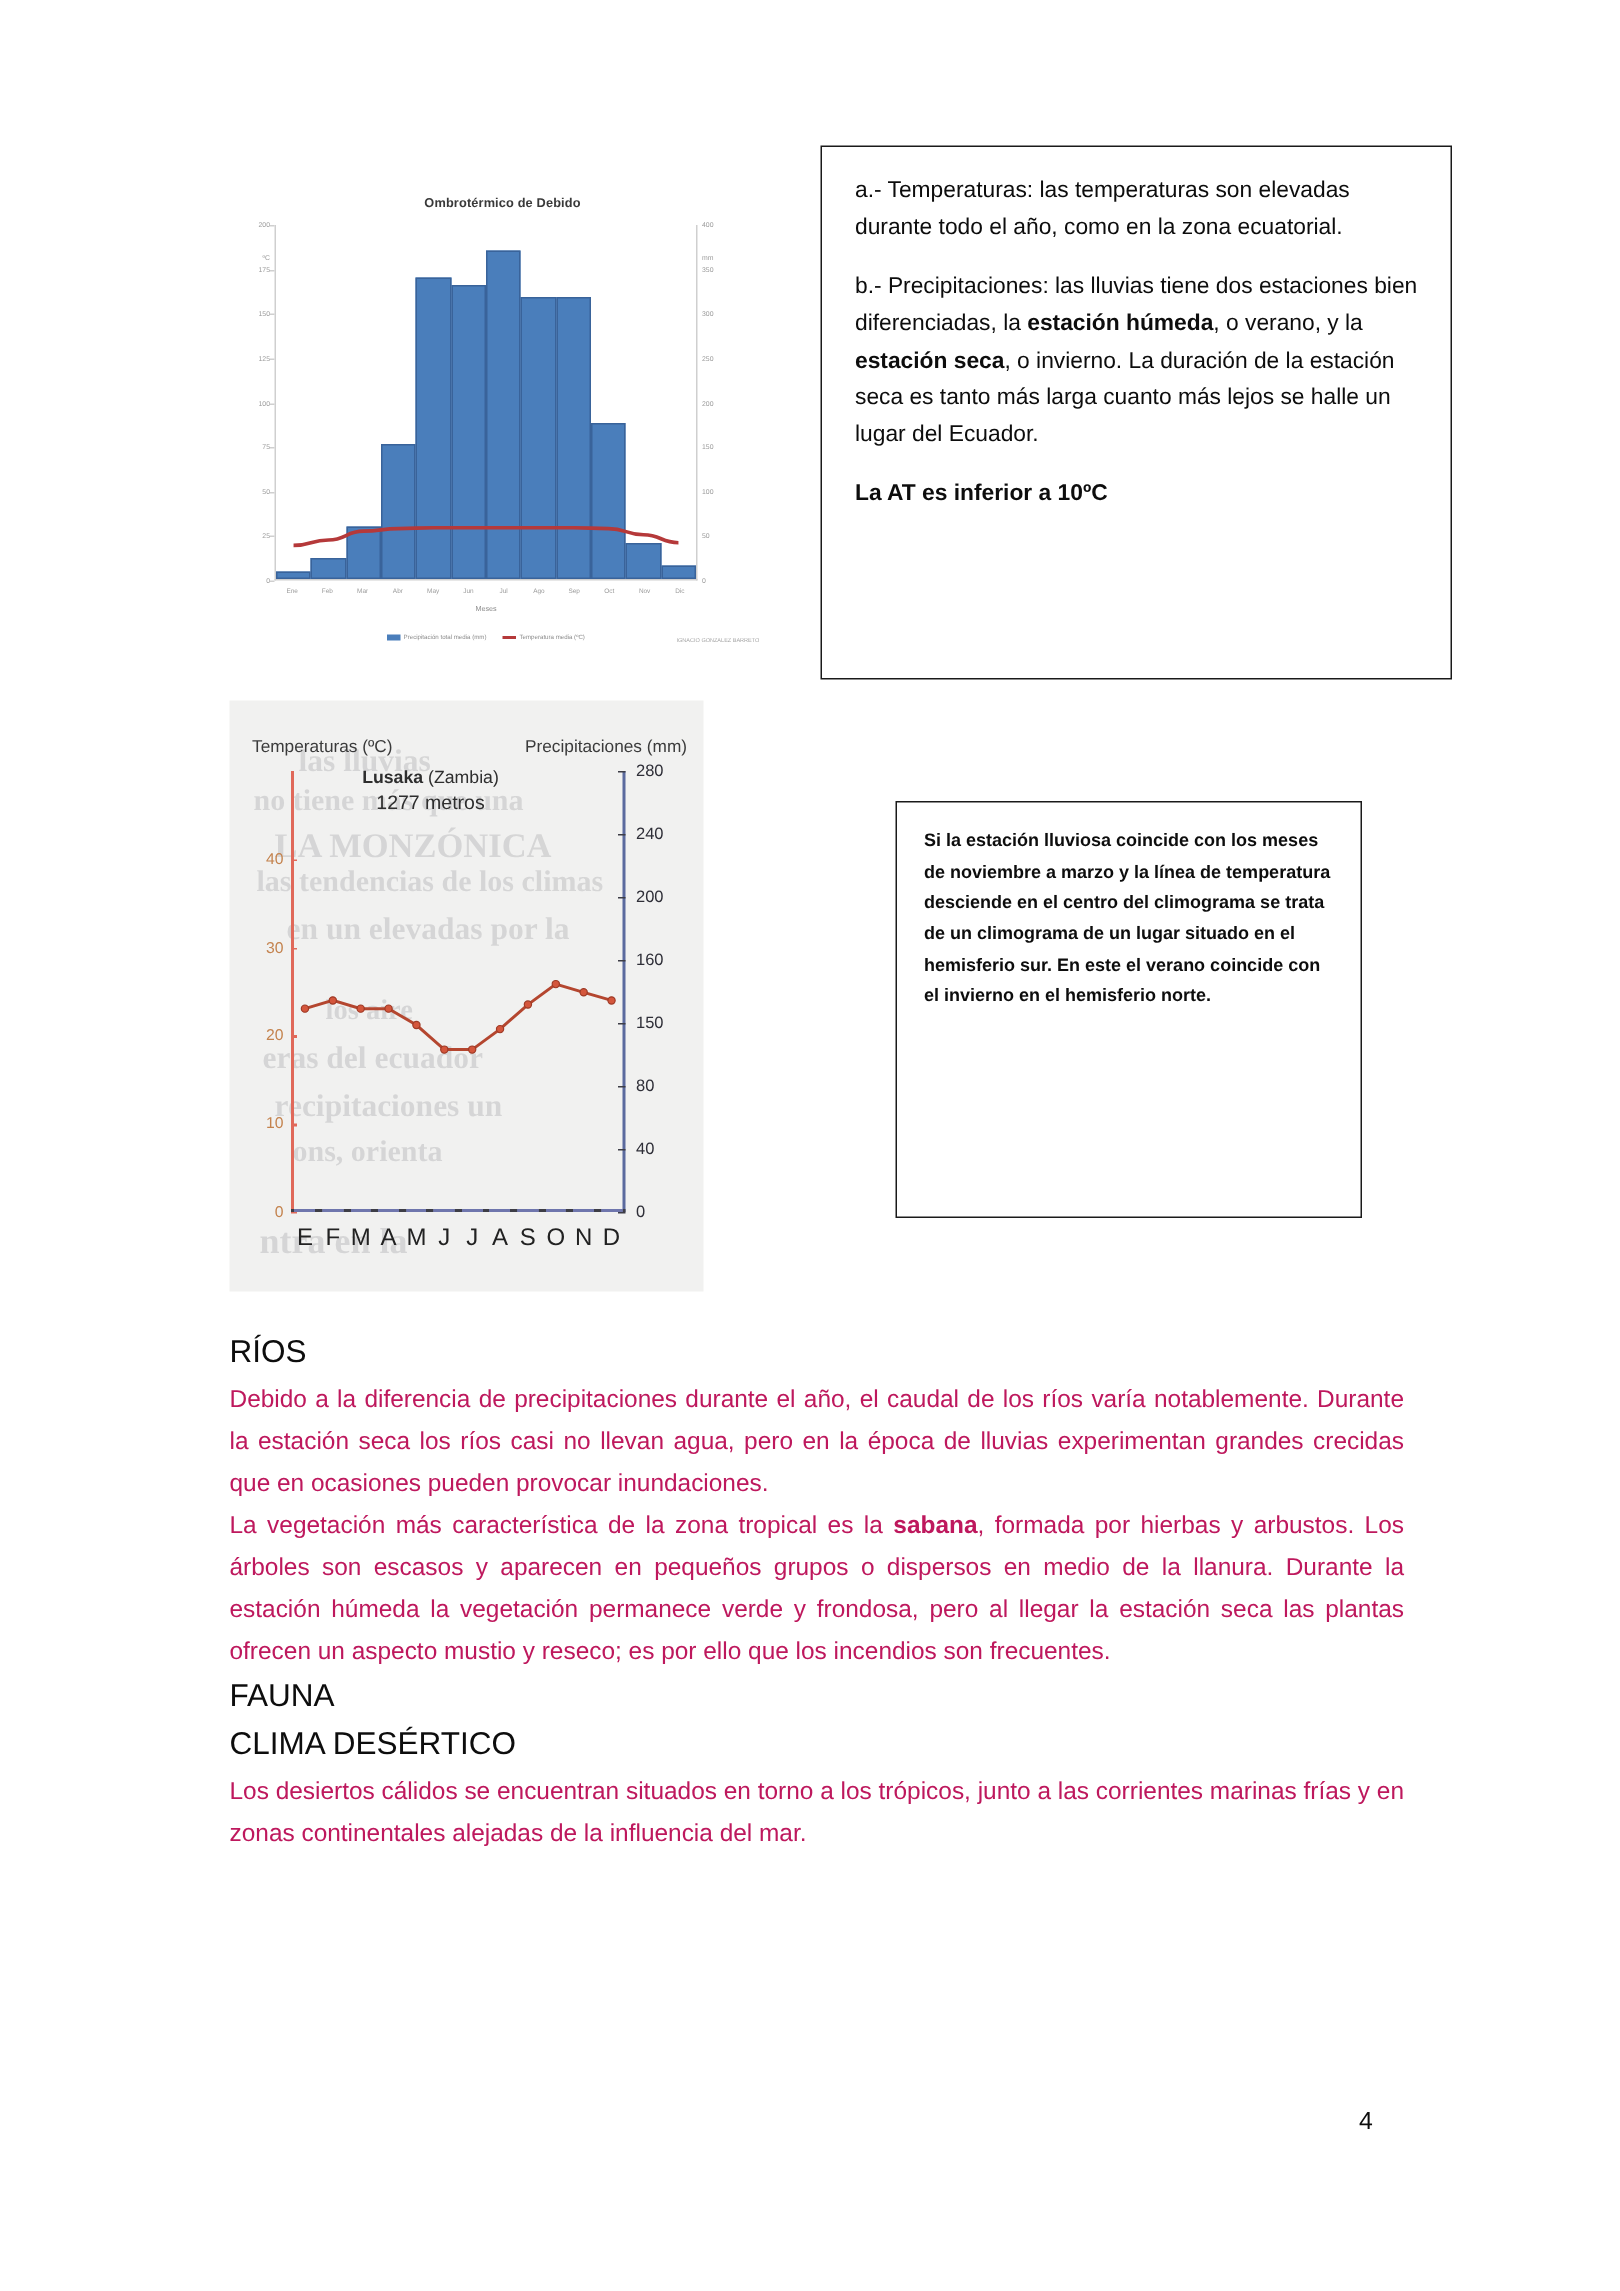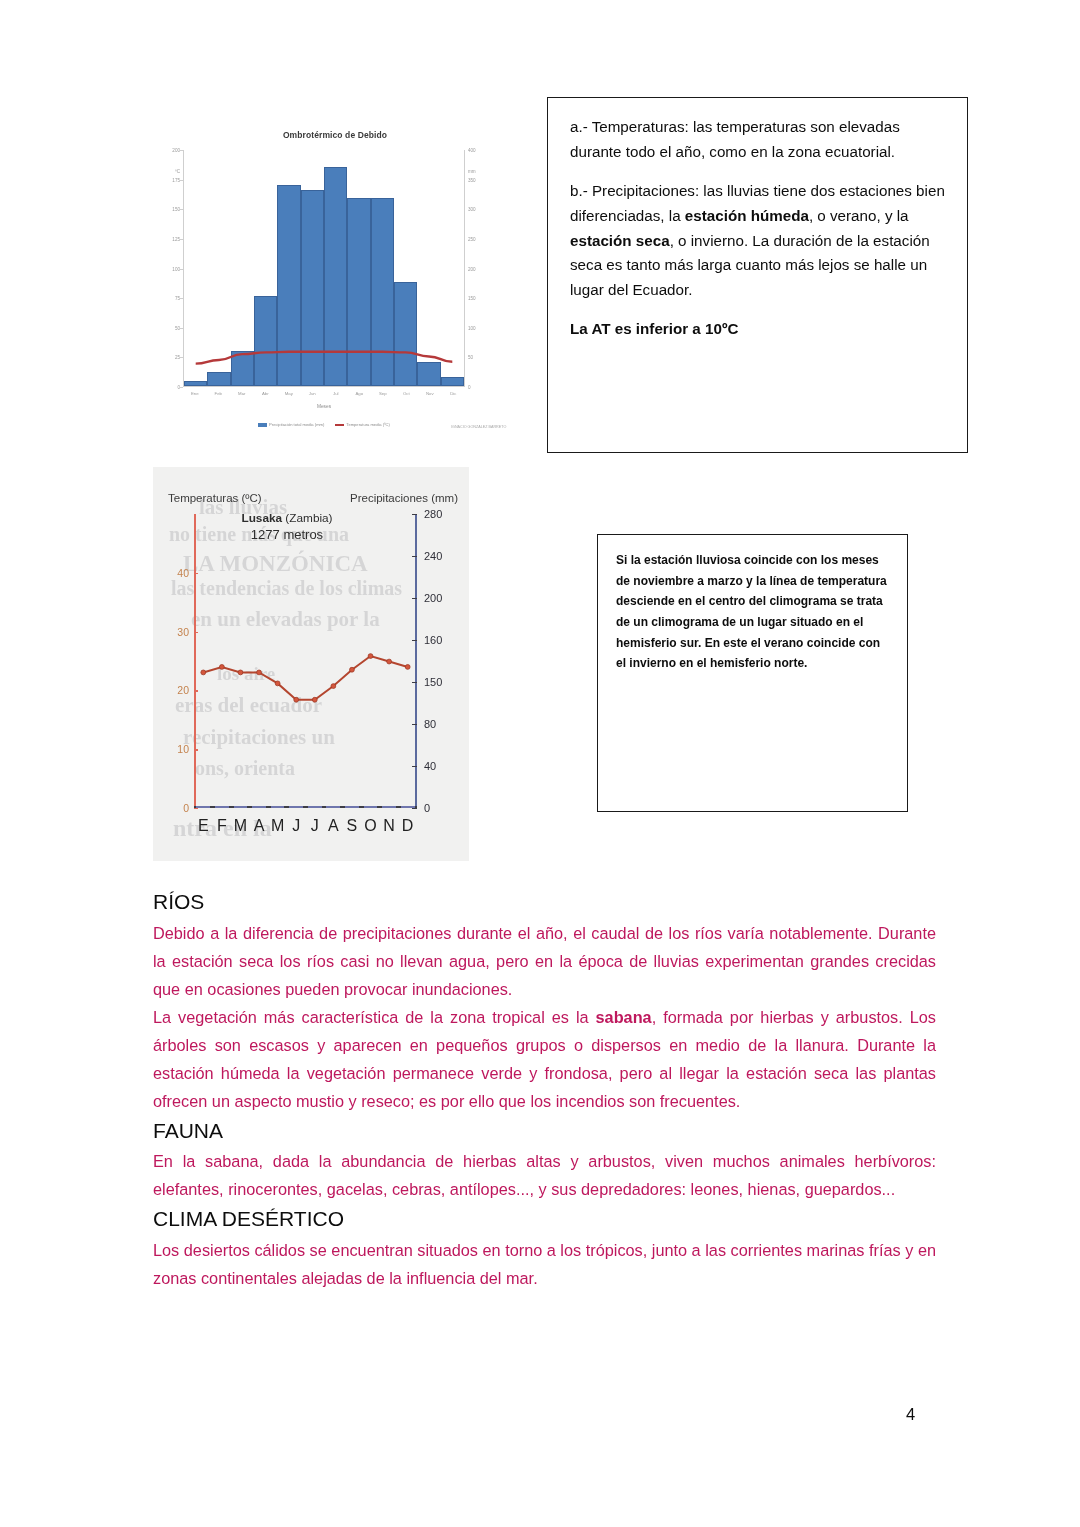--- a/index.html
+++ b/index.html
@@ -587,18 +587,17 @@
 
 <div id="box-hemisferio">
   <p>Si la estación lluviosa coincide con los meses de noviembre a marzo y la línea de temperatura desciende en el centro del climograma se trata de un climograma de un lugar situado en el hemisferio sur. En este el verano coincide con el invierno en el hemisferio norte.</p>
 </div>
 
 <div id="article">
     <h2>RÍOS</h2>
     <p><span>Debido a la diferencia de precipitaciones durante el año, el caudal de los ríos varía notablemente. Durante la estación seca los ríos casi no llevan agua, pero en la época de lluvias experimentan grandes crecidas que en ocasiones pueden provocar inundaciones.</span></p>
     <p><span>La vegetación más característica de la zona tropical es la </span><b>sabana</b><span>, formada por hierbas y arbustos. Los árboles son escasos y aparecen en pequeños grupos o dispersos en medio de la llanura. Durante la estación húmeda la vegetación permanece verde y frondosa, pero al llegar la estación seca las plantas ofrecen un aspecto mustio y reseco; es por ello que los incendios son frecuentes.</span></p>
     <h2>FAUNA</h2>
-    <p><span> En la sabana, dada la abundancia de hierbas altas y arbustos, viven muchos animales herbívoros: elefantes, rinocerontes, gacelas, cebras, antílopes..., y sus depredadores: leones, hienas, guepardos...</span></p>
     <h2>CLIMA DESÉRTICO</h2>
     <p><span> Los desiertos cálidos se encuentran situados en torno a los trópicos, junto a las corrientes marinas frías y en zonas continentales alejadas de la influencia del mar.</span></p>
   </div>
 
 <div id="page-number">4</div>
 
 </body></html>

